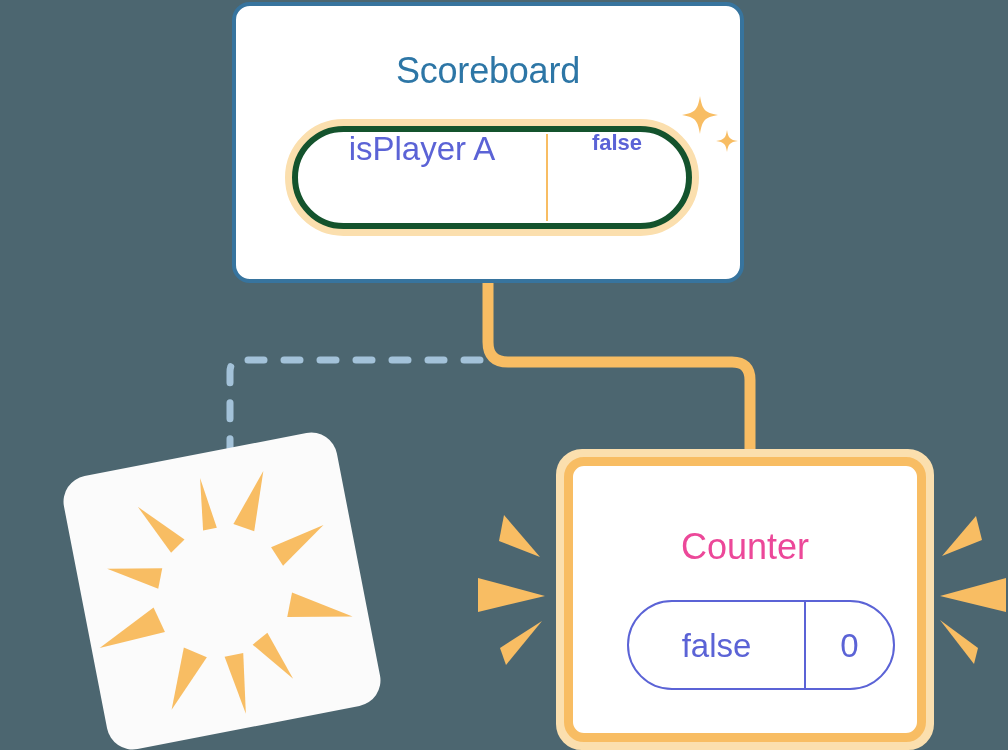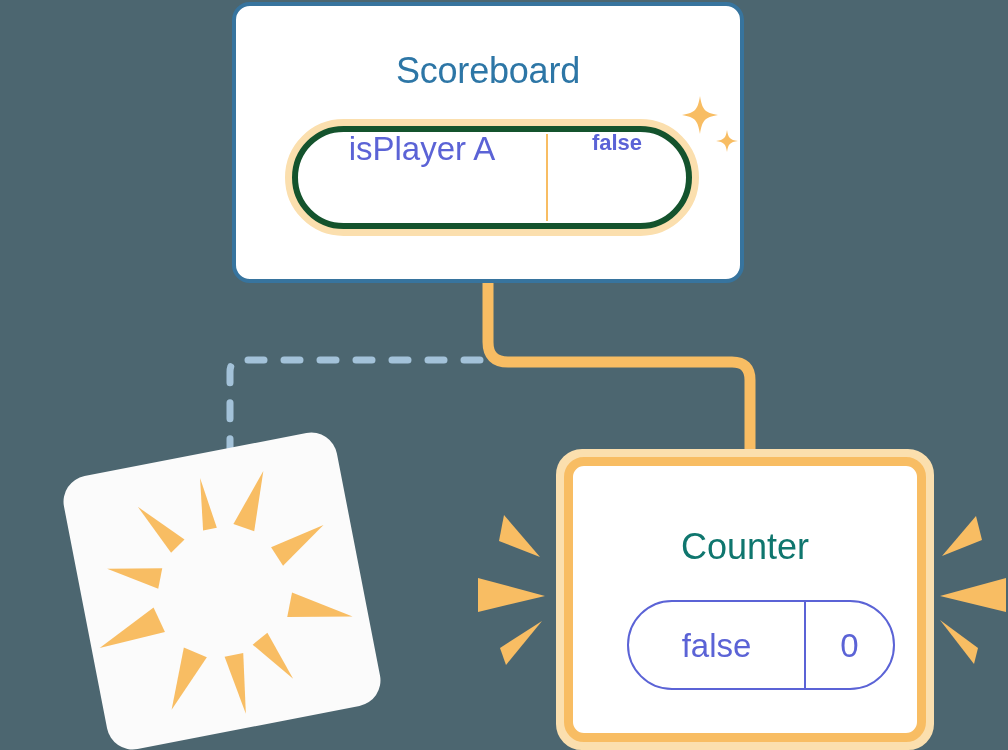--- a/index.html
+++ b/index.html
@@ -151,21 +151,21 @@
     box-sizing: border-box;
     background: #ffffff;
   }
   .card-title-counter {
     position: absolute;
     left: 0;
     right: 0;
     top: 60px;
     text-align: center;
     font-size: 36px;
-    color: #0f766e;
+    color: #ec4899;
   }
   .pill-plain {
     position: absolute;
     left: 54px;
     top: 134px;
     width: 268px;
     height: 90px;
     border: 2px solid #5b63d6;
     border-radius: 999px;
     box-sizing: border-box;

